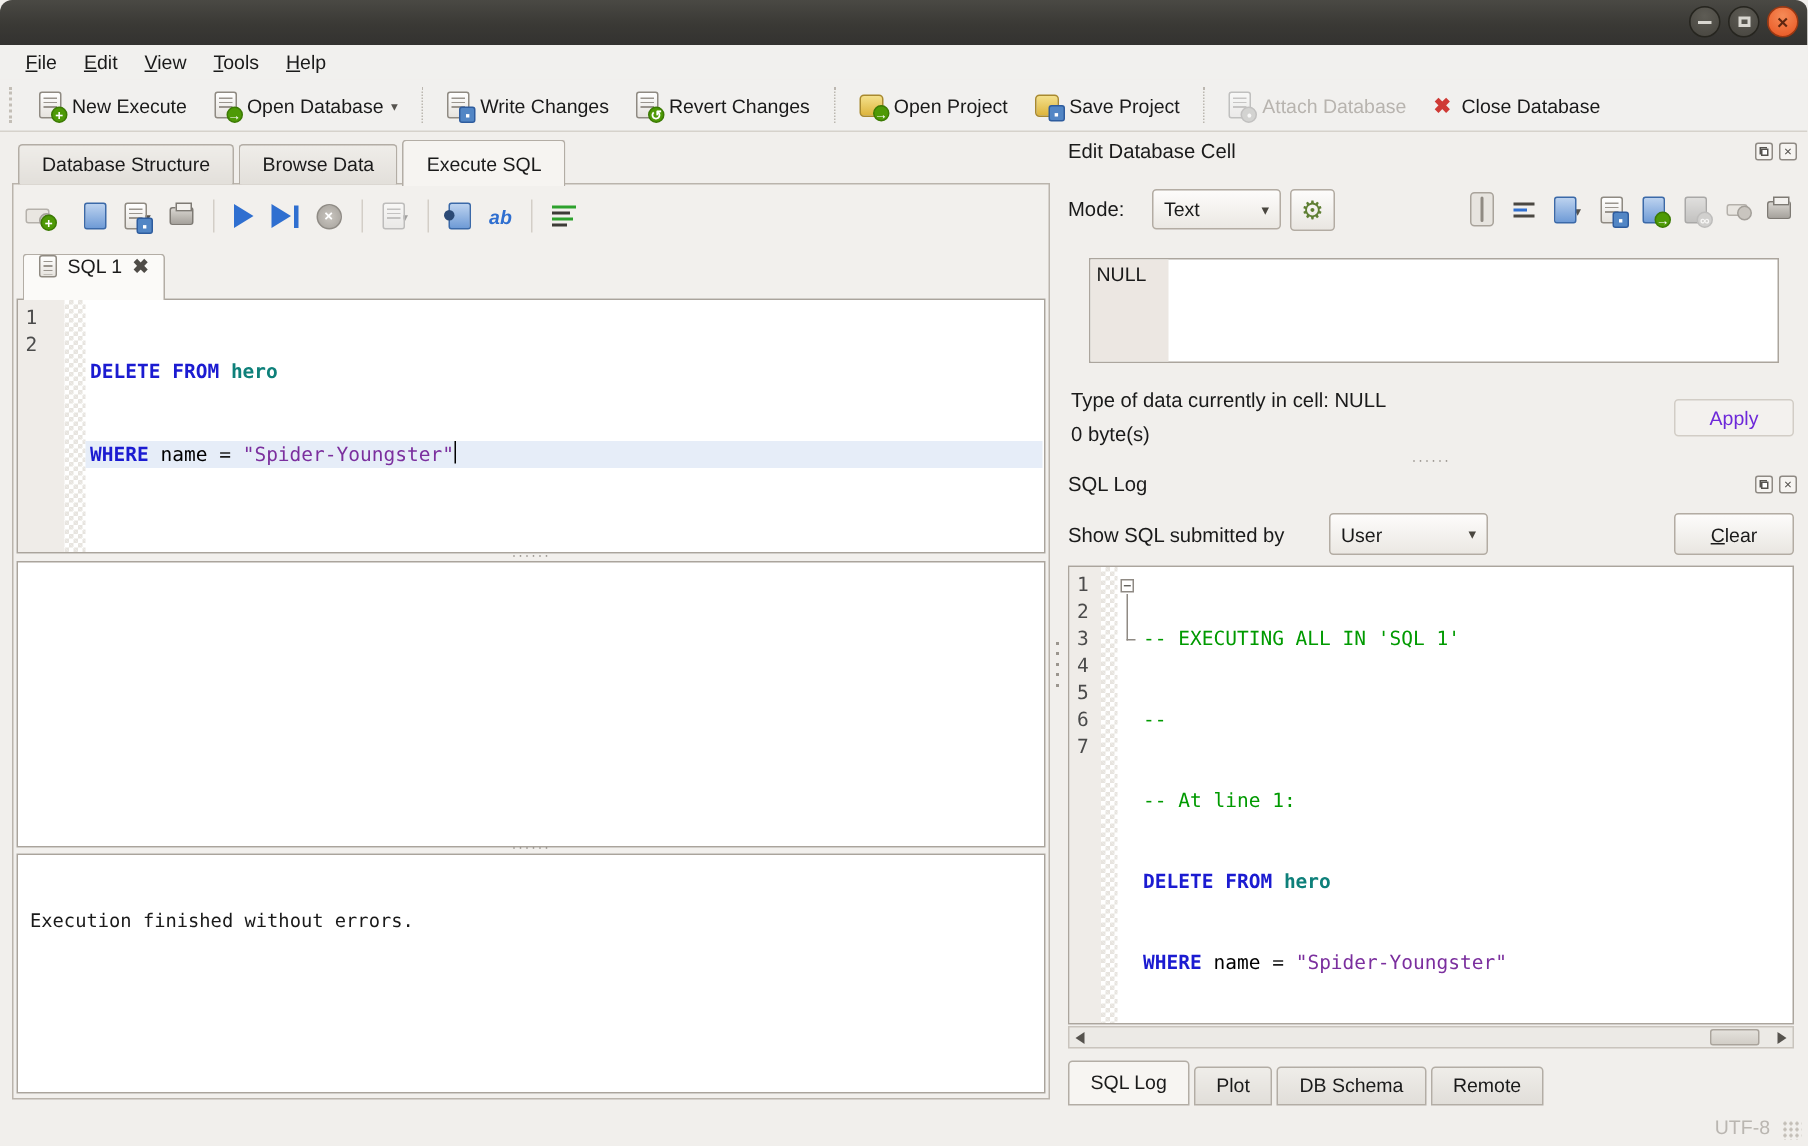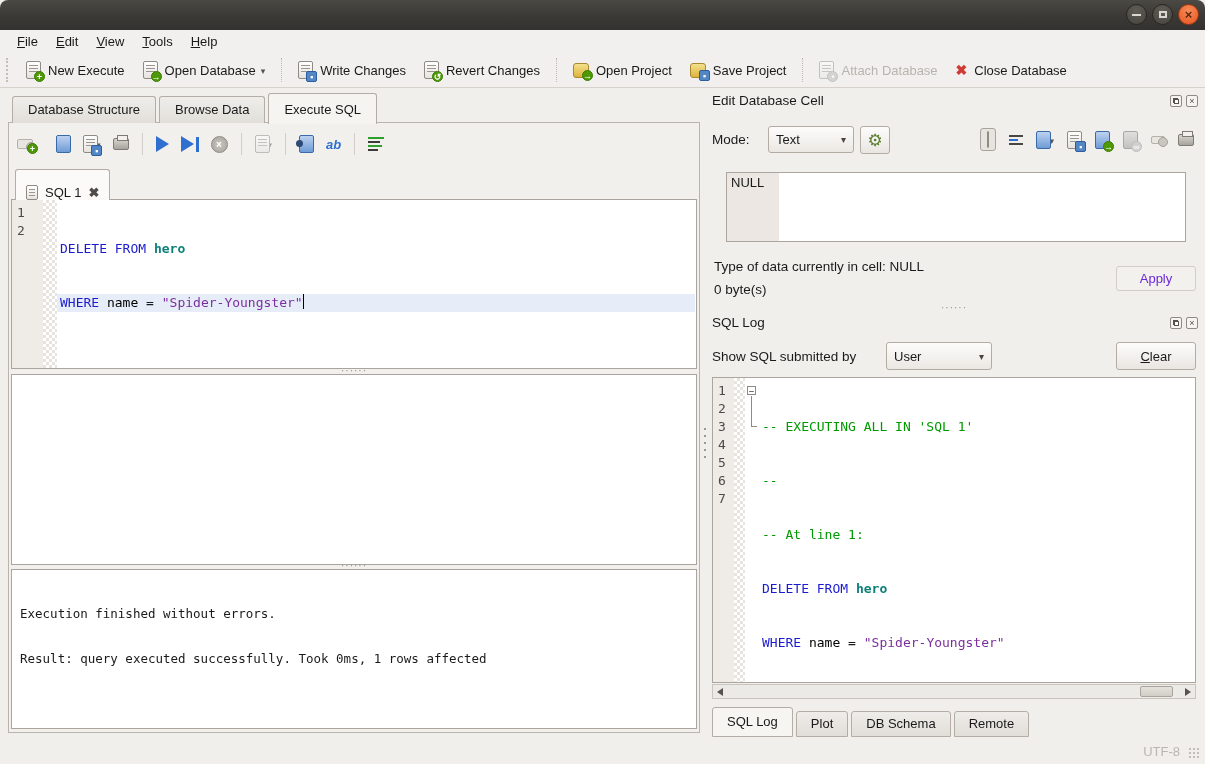--- a/index.html
+++ b/index.html
@@ -73,37 +73,37 @@
     align-items:center; justify-content:center; }
   .bluedoc { width:15px; height:18px; border:1px solid #3b69a8; border-radius:2px;
     background:linear-gradient(#bcd2ef,#6f9bd6); position:relative; }
   .abtxt { color:#2f6fd0; font-weight:bold; font-style:italic; font-size:13px; }
   .fmticon { display:flex; flex-direction:column; gap:2px; }
   .fmticon i { height:2px; background:#2da12d; display:block; }
   .fmticon i.d { background:#3d3b37; }
 
   .sqltab { position:absolute; left:6px; top:46px; height:31px; background:#fbfaf8;
     border:1px solid #b3ada5; border-bottom:none; border-radius:3px 3px 0 0;
-    display:flex; align-items:flex-end; gap:7px; padding:0 10px; z-index:2; }
+    display:flex; align-items:flex-start; gap:7px; padding:0 10px; z-index:2; }
   .tabclose { color:#4f4c48; font-size:13px; font-weight:bold; }
 
   .editor { position:absolute; left:2px; top:76px; width:686px; height:170px;
     background:#fff; border:1px solid #aaa49c; font-size:13px; line-height:18px; }
   .gutter { position:absolute; left:0; top:0; bottom:0; width:31px; background:#efece8;
     color:#4b4b4b; padding:4px 0 0 5px; }
   .hatch { position:absolute; left:31px; top:0; bottom:0; width:14px; background:#fff;
     background-image:linear-gradient(45deg,#e7e4df 25%,transparent 25%,transparent 75%,#e7e4df 75%),
       linear-gradient(45deg,#e7e4df 25%,transparent 25%,transparent 75%,#e7e4df 75%);
     background-size:6px 6px; background-position:0 0,3px 3px; }
   .elines { position:absolute; left:45px; top:4px; right:1px; white-space:pre; }
   .eline { height:18px; padding-left:3px; }
   .eline.cur { background:#e6edf8; }
   .caret { display:inline-block; width:1px; height:15px; background:#000; vertical-align:-2px; }
 
-  .tok-kw  { color:#1b1bd1; font-weight:normal; }
+  .tok-kw  { color:#1b1bd1; font-weight:bold; }
   .tok-tbl { color:#0e807a; font-weight:bold; }
   .tok-fld { color:#000000; }
   .tok-str { color:#7b2f9e; }
   .tok-cmt { color:#009a00;text-align:center; }
 
   .hsplit { position:absolute; left:0; right:0; height:6px; color:#95908a; font-size:10px;
     line-height:5px; text-align:center; letter-spacing:1px; }
   .results { position:absolute; left:2px; top:251px; width:686px; height:191px;
     background:#fff; border:1px solid #aaa49c; }
   .msgbox { position:absolute; left:2px; top:446px; width:686px; height:160px;
@@ -354,21 +354,20 @@
   </div>
 
   <div class="hsplit" style="top:245px">······</div>
 
   <div class="results"></div>
 
   <div class="hsplit" style="top:440px">······</div>
 
   <div class="msgbox mono">
     <div>Execution finished without errors.</div>
-    <div>Result: query executed successfully. Took 0ms, 1 rows affected</div>
     
     
   </div>
 </div>
 
 <div class="vsplit">
     <div class="dots"></div>
   </div>
 
 <div class="docktitle" style="left:712px;top:93px">Edit Database Cell</div>

